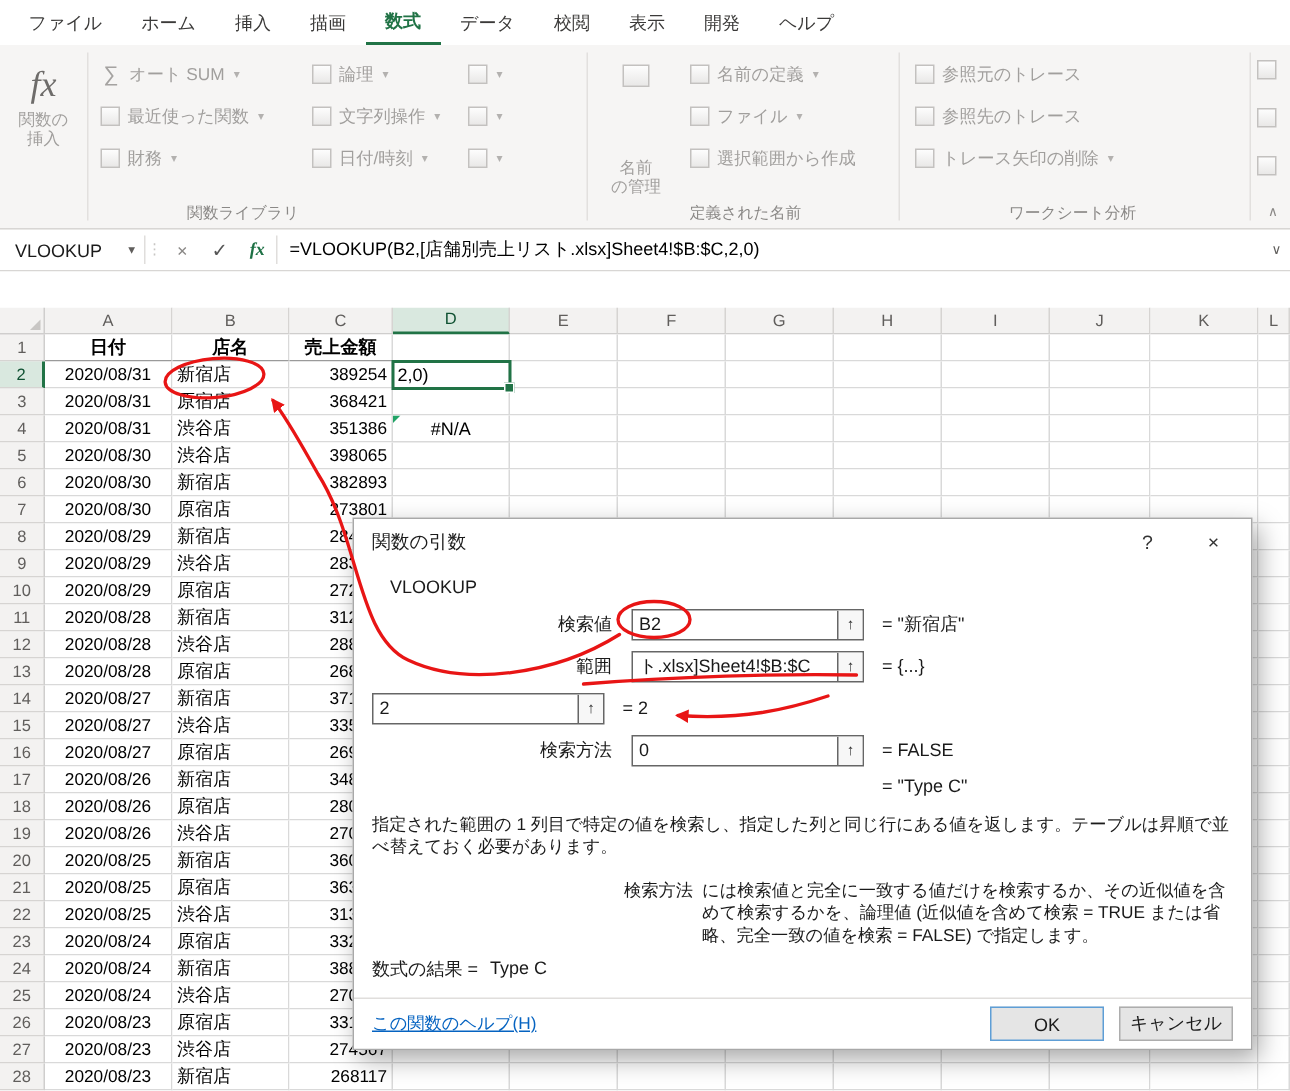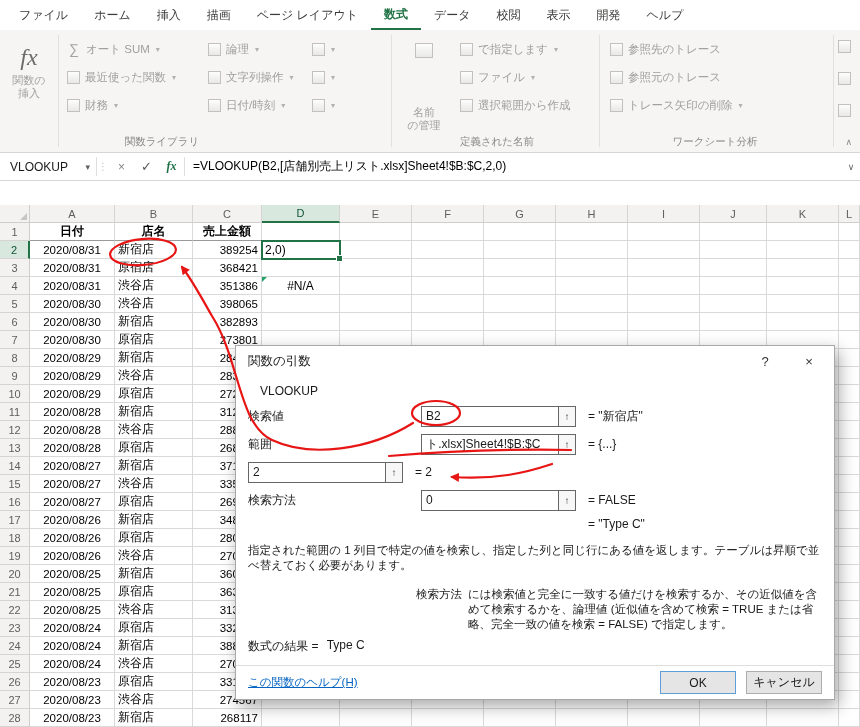--- a/index.html
+++ b/index.html
@@ -76,21 +76,21 @@
   
   .dialog { position:absolute; left:235px; top:345px; width:600px; height:355px; background:#fff; border:1px solid #a8a8a8; box-shadow:4px 6px 16px rgba(0,0,0,.35); z-index:10; font-size:12px; color:#1a1a1a; }
   .dlg-title { height:30px; display:flex; align-items:center; padding:0 12px; font-size:12.5px; }
   .dlg-title .ttl { flex:1; }
   .dlg-btn { width:26px; text-align:center; color:#333; font-size:13px; }
   .dlg-btn.q { margin-right:18px; }
   .dlg-body { position:relative; padding:0 12px; }
   .fn-name { margin:8px 0 0 12px; height:14px; }
   .dfield { display:flex; align-items:center; height:22px; margin-top:6px; }
   .dfield:first-child { margin-top:7px; }
-  .dlabel { width:173px; flex:none; padding-right:13px;font-family:Liberation Serif, serif; }
+  .dlabel { width:173px; flex:none; text-align:right; padding-right:13px;font-family:Liberation Serif, serif; }
   .dinput { width:155px; flex:none; height:21px; border:1px solid #666; display:flex; align-items:stretch; background:#fff; overflow:hidden; }
   .dval { flex:1; display:flex; align-items:center; padding-left:4px; white-space:nowrap; overflow:hidden; }
   .dpicker { width:17px; flex:none; border-left:1px solid #666; background:#f7f7f7; display:flex; align-items:center; justify-content:center; font-size:10px; color:#333; }
   .dresult { margin-left:12px; white-space:nowrap; }
   .dresult-line { margin-left:340px; margin-top:6px; }
   .ddesc { margin-top:12px; font-size:11.5px; line-height:15px; color:#1a1a1a; }
   .dargs { margin-top:14px; margin-left:168px; display:flex; font-size:11.5px; line-height:15px; }
   .darg-label { flex:none; padding-right:6px; }
   .darg-text { flex:1; }
   .dlg-result-row { position:absolute; left:12px; bottom:44px; display:flex; gap:8px; }
@@ -106,21 +106,20 @@
 </head>
 <body>
 
 <div class="app">
 
   <div class="tabbar">
       <div class="rtab">ファイル</div>
       <div class="rtab">ホーム</div>
       <div class="rtab">挿入</div>
       <div class="rtab">描画</div>
-      <div class="rtab">ページ レイアウト</div>
       <div class="rtab active">数式</div>
       <div class="rtab">データ</div>
       <div class="rtab">校閲</div>
       <div class="rtab">表示</div>
       <div class="rtab">開発</div>
       <div class="rtab">ヘルプ</div>
     </div>
 
   <div class="ribbon">
     <div class="bigbtn insertfn">
@@ -186,44 +185,44 @@
     <div class="bigbtn nm-big">
       <span class="icon-box big"></span>
       <div class="bigbtn-label">
         <div>名前</div>
         <div>の管理</div>
       </div>
     </div>
     <div class="dncol">
         <div class="ritem">
           <span class="icon-box"></span>
-          <span class="ritem-label">で指定します</span>
+          <span class="ritem-label">名前の定義</span>
           <span class="dd">▾</span>
         </div>
         <div class="ritem">
           <span class="icon-box"></span>
           <span class="ritem-label">ファイル</span>
           <span class="dd">▾</span>
         </div>
         <div class="ritem">
           <span class="icon-box"></span>
           <span class="ritem-label">選択範囲から作成</span>
         </div>
       </div>
     <div class="rgroup-label dn-label">定義された名前</div>
     <div class="vsep sep3"></div>
 
     <div class="audcol">
         <div class="ritem">
           <span class="icon-box"></span>
+          <span class="ritem-label">参照元のトレース</span>
+        </div>
+        <div class="ritem">
+          <span class="icon-box"></span>
           <span class="ritem-label">参照先のトレース</span>
-        </div>
-        <div class="ritem">
-          <span class="icon-box"></span>
-          <span class="ritem-label">参照元のトレース</span>
         </div>
         <div class="ritem">
           <span class="icon-box"></span>
           <span class="ritem-label">トレース矢印の削除</span>
           <span class="dd">▾</span>
         </div>
       </div>
     <div class="rgroup-label aud-label">ワークシート分析</div>
     <div class="vsep sep4"></div>
 

